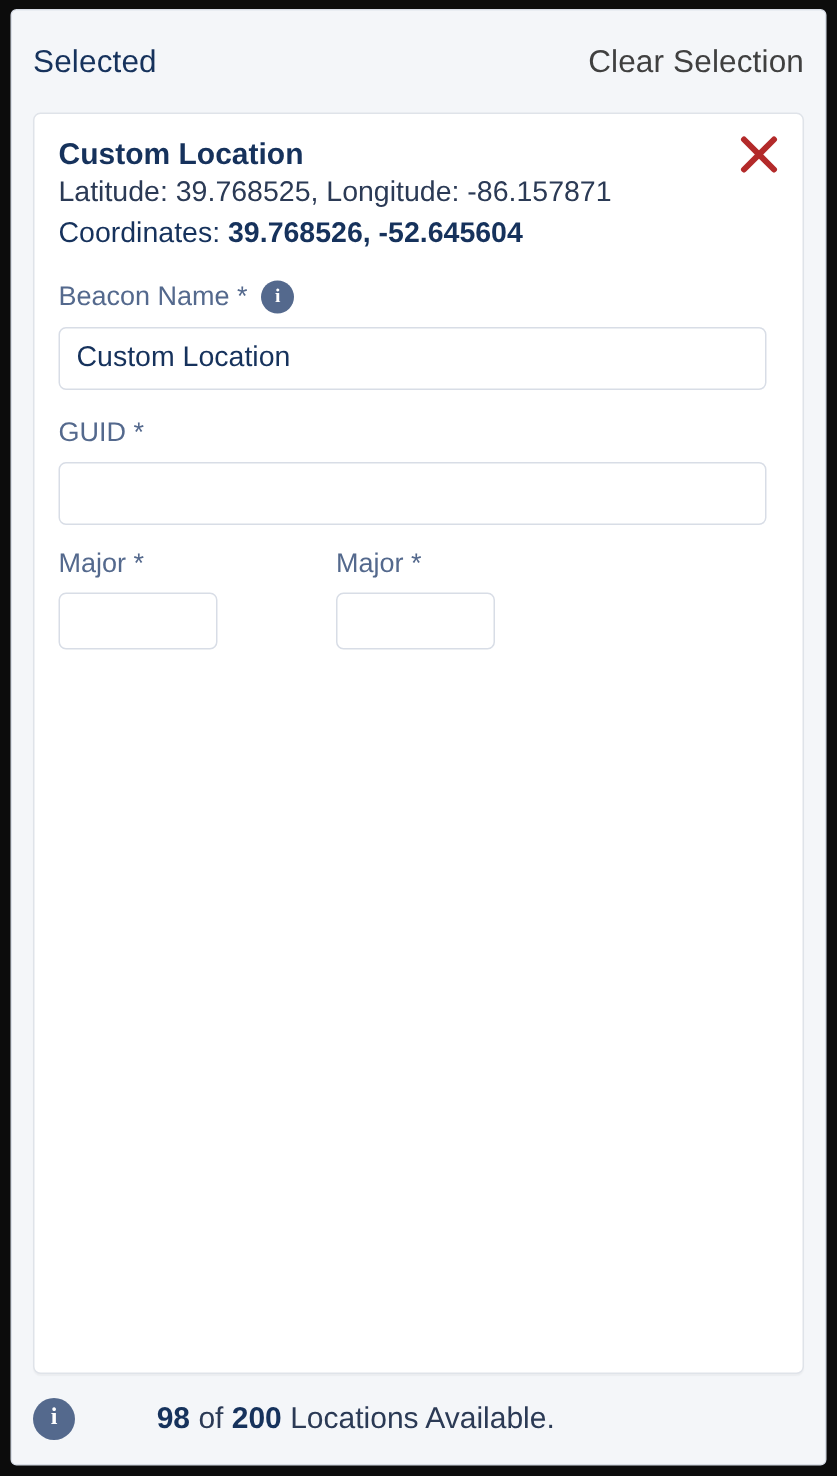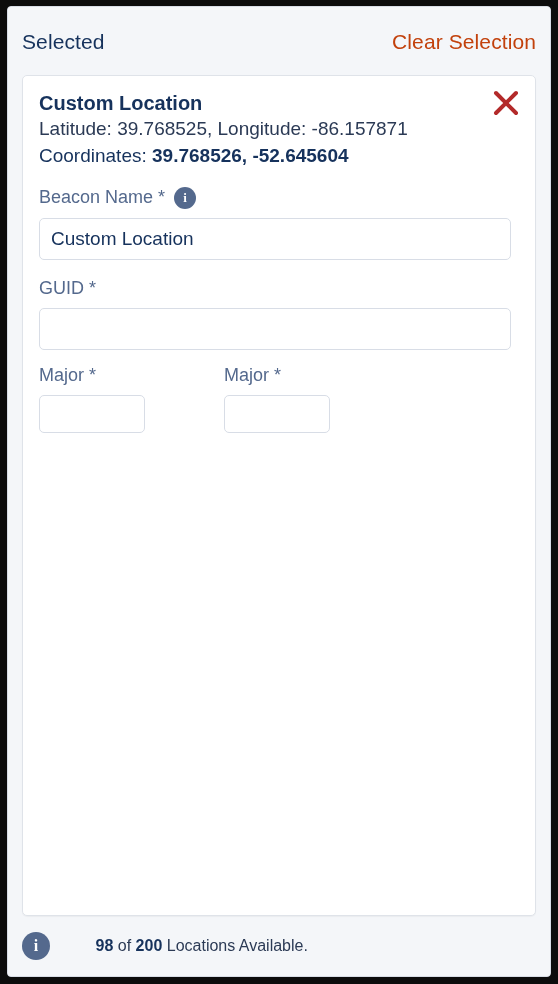--- a/index.html
+++ b/index.html
@@ -50,21 +50,21 @@
     background: #f4f6f9;
   }
   .header-title {
     font-size: 21px;
     color: #16325c;
     line-height: 1;
     letter-spacing: 0.1px;
   }
   .clear-link {
     font-size: 21px;
-    color: #c2410c;
+    color: #404040;
     text-decoration: none;
     cursor: pointer;
     line-height: 1;
     letter-spacing: 0.1px;
   }
 
   
   .card-wrap {
     flex: 1 1 auto;
     padding: 0 14px 0 14px;
@@ -220,21 +220,21 @@
     color: #ffffff;
     font-size: 16px;
     font-weight: bold;
     font-family: "Liberation Serif", serif;
     margin-right: 10px;
     flex: 0 0 auto;
     line-height: 1;
   }
   .footer-info-badge span { transform: translateY(-0.5px); }
   .footer-text {
-    font-size: 16px;
+    font-size: 20px;
     color: #2b3a55;
     line-height: 1.2;
     white-space: pre;
   }
   .footer-text b { color: #16325c; font-weight: bold; }
 </style>
 </head>
 <body>
 
 <div class="screen-frame">

